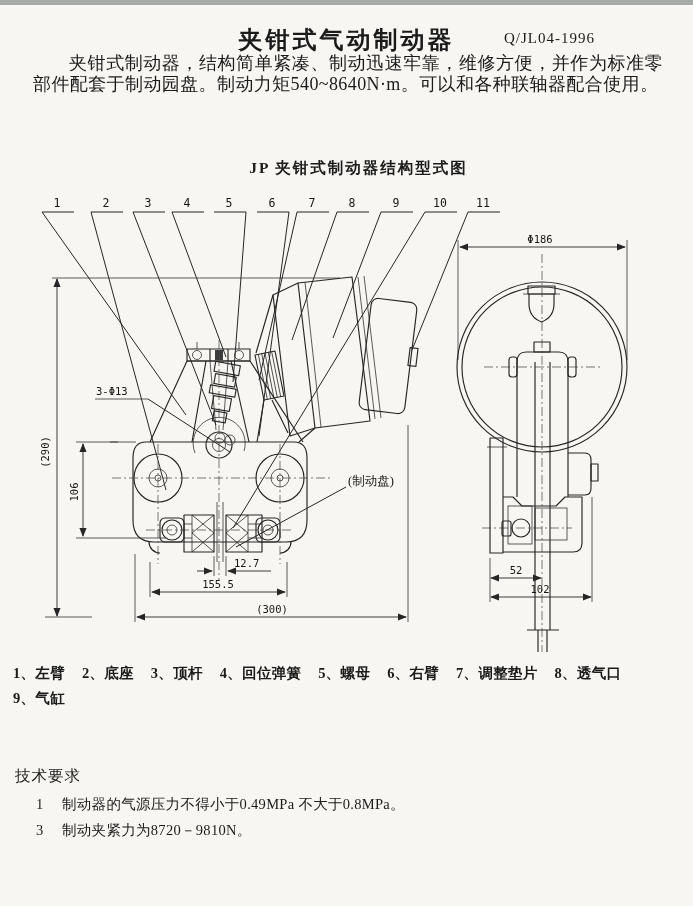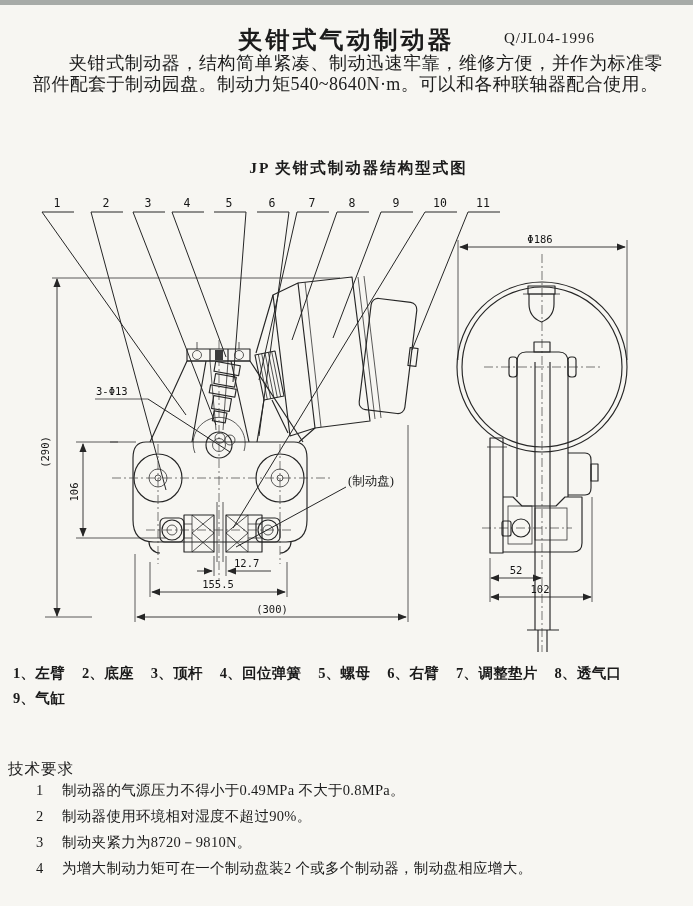--- a/index.html
+++ b/index.html
@@ -39,21 +39,21 @@
   text.dtm { font:10.5px "DejaVu Sans Mono", monospace; fill:#161616; text-anchor:middle; }
   text.zh  { font:12.5px "Liberation Serif", serif; fill:#161616; }
   .mk { fill:#262626; }
 
   .parts {
     position:absolute; top:661px; left:13px; width:672px;
     font-size:14.5px; line-height:25px; letter-spacing:0.3px;
   }
   .part { display:inline-block; margin-right:13px; white-space:nowrap;font-weight:bold; }
   .tech { position:absolute; top:759px; left:8px; width:676px; }
-  .tech-heading { font-size:15.5px; margin:0; font-weight:normal; letter-spacing:1px; }
+  .tech-heading { font-size:15.5px; margin:7px; font-weight:normal; letter-spacing:1px; }
   .tech-items { margin-top:0; }
   .tech-item { font-size:14.5px; line-height:20px; margin:0 0 6px 0; padding-left:28px; letter-spacing:0.3px; }
   .tech-item .num { display:inline-block; min-width:26px; }
 </style>
 </head>
 <body>
 
 <div class="page">
   <div class="scan-band"></div>
 
@@ -270,18 +270,16 @@
       <span class="part"><span>7、</span><span>调整垫片</span></span>
       <span class="part"><span>8、</span><span>透气口</span></span>
       <span class="part"><span>9、</span><span>气缸</span></span>
     </div>
   </div>
 
   <div class="tech">
     <h3 class="tech-heading">技术要求</h3>
     <div class="tech-items">
       <p class="tech-item"><span class="num">1</span><span>制动器的气源压力不得小于0.49MPa 不大于0.8MPa。</span></p>
-      <p class="tech-item"><span class="num">2</span><span>制动器使用环境相对湿度不超过90%。</span></p>
       <p class="tech-item"><span class="num">3</span><span>制动夹紧力为8720－9810N。</span></p>
-      <p class="tech-item"><span class="num">4</span><span>为增大制动力矩可在一个制动盘装2 个或多个制动器，制动盘相应增大。</span></p>
     </div>
   </div>
 </div>
 
 </body></html>

